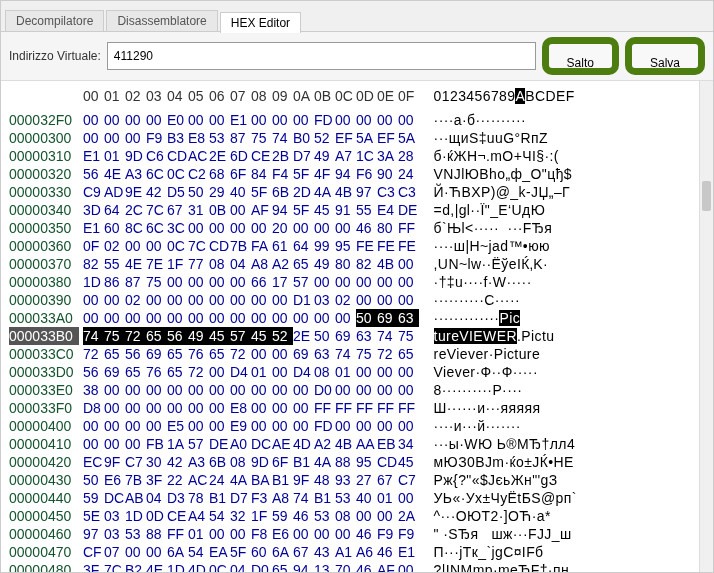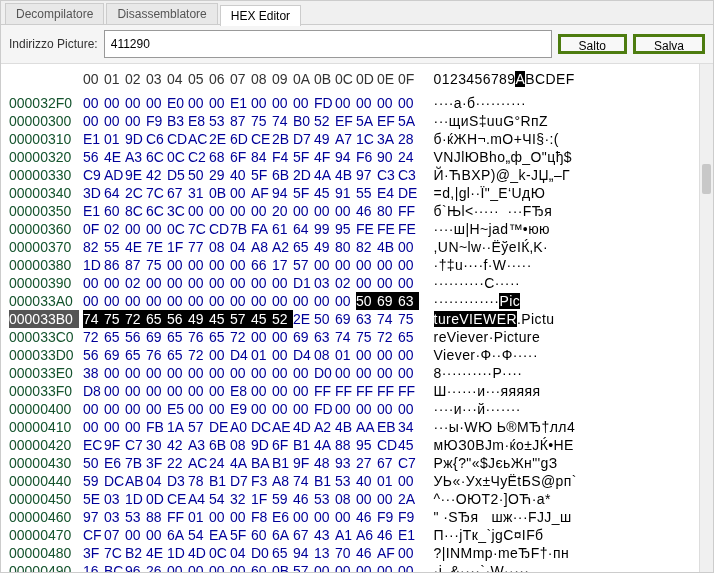--- a/index.html
+++ b/index.html
@@ -1,24 +1,24 @@
 <!DOCTYPE html>
 <html><head>
 <meta charset="utf-8">
 <style>
 * { box-sizing: border-box; margin: 0; padding: 0; }
 body { font-family: Tahoma, Arial, sans-serif; font-size: 12px; background: #f0f0f0; width: 714px; height: 573px; overflow: hidden; }
 .window { border: 1px solid #ccc; background: #fff; width: 714px; height: 573px; display: flex; flex-direction: column; }
-.tabs { display: flex; background: #f0f0f0; border-bottom: 1px solid #ccc; padding-left: 4px; padding-top: 2px; }
+.tabs { display: flex; background: #f0f0f0; border-bottom: 1px solid #ccc; padding-left: 4px; padding-top: 9px; }
 .tab { padding: 3px 10px; font-size: 12px; background: #e8e8e8; border: 1px solid #ccc; border-bottom: none; margin-right: 2px; cursor: pointer; color: #555; }
 .tab.active { background: #fff; color: #000; position: relative; top: 2px; }
 .toolbar { display: flex; align-items: center; padding: 5px 8px; gap: 6px; background: #f5f5f5; border-bottom: 1px solid #ddd; }
 .toolbar-label { color: #333; }
 .toolbar input[type=text] { flex: 1; padding: 12px 6px; border: 1px solid #999; font-size: 12px; height: 28px; }
-.toolbar button { padding: 2px 18px; font-size: 12px; border: 3px solid #4d7c0f; background: #f8f8f8; cursor: pointer; border-radius: 0; height: 20px; }
+.toolbar button { padding: 12px 18px; font-size: 12px; border: 7px solid #4d7c0f; background: #f8f8f8; cursor: pointer; border-radius: 10px; height: 20px; }
 .hex-area { flex: 1; overflow: hidden; position: relative; display: flex; }
 .hex-content { flex: 1; font-family: Liberation Sans, sans-serif; font-size: 14px; line-height: 18px; padding: 6px 2px 6px 8px; white-space: pre; color: #000; overflow: hidden; }
 .hdr { color: #333; }
 .addr { display: inline-block; width: 70px; color: #14532d; }
 .addr.sel { background: #555; color: #fff; }
 .hx { display: inline-block; width: 21px; text-align: left; color: #009; }
 .hx.sel { background: #000; color: #fff; }
 .asc { margin-left: 6px; color: #000; letter-spacing: 0.4px; }
 .asc .sel { background: #000; color: #fff; }
 .gap { display: inline-block; width: 4px; }
@@ -29,21 +29,21 @@
 <body>
 
 <div class="window">
   <div class="tabs">
     <div class="tab">Decompilatore</div>
     <div class="tab">Disassemblatore</div>
     <div class="tab active">HEX Editor</div>
   </div>
 
   <div class="toolbar">
-    <span class="toolbar-label">Indirizzo Picture:</span>
+    <span class="toolbar-label">Indirizzo Virtuale:</span>
     <input type="text" value="411290" style="">
     <button>Salto</button>
     <button>Salva</button>
   </div>
 
   <div class="hex-area">
     <div class="hex-content" id="hex-content"><div class="hdr"><span class="addr"> </span><span class="gap"></span><span class="hx" style="color:#333">00</span><span class="hx" style="color:#333">01</span><span class="hx" style="color:#333">02</span><span class="hx" style="color:#333">03</span><span class="hx" style="color:#333">04</span><span class="hx" style="color:#333">05</span><span class="hx" style="color:#333">06</span><span class="hx" style="color:#333">07</span><span class="hx" style="color:#333">08</span><span class="hx" style="color:#333">09</span><span class="hx" style="color:#333">0A</span><span class="hx" style="color:#333">0B</span><span class="hx" style="color:#333">0C</span><span class="hx" style="color:#333">0D</span><span class="hx" style="color:#333">0E</span><span class="hx" style="color:#333">0F</span><span class="asc">  0123456789<span class="sel">A</span>BCDEF</span></div><div style="height:6px"></div><div><span class="addr">000032F0</span><span class="gap"></span><span class="hx">00</span><span class="hx">00</span><span class="hx">00</span><span class="hx">00</span><span class="hx">E0</span><span class="hx">00</span><span class="hx">00</span><span class="hx">E1</span><span class="hx">00</span><span class="hx">00</span><span class="hx">00</span><span class="hx">FD</span><span class="hx">00</span><span class="hx">00</span><span class="hx">00</span><span class="hx">00</span><span class="asc">  ····а·б··········</span></div><div><span class="addr">00000300</span><span class="gap"></span><span class="hx">00</span><span class="hx">00</span><span class="hx">00</span><span class="hx">F9</span><span class="hx">B3</span><span class="hx">E8</span><span class="hx">53</span><span class="hx">87</span><span class="hx">75</span><span class="hx">74</span><span class="hx">B0</span><span class="hx">52</span><span class="hx">EF</span><span class="hx">5A</span><span class="hx">EF</span><span class="hx">5A</span><span class="asc">  ···щиS‡uuG°RпZ</span></div><div><span class="addr">00000310</span><span class="gap"></span><span class="hx">E1</span><span class="hx">01</span><span class="hx">9D</span><span class="hx">C6</span><span class="hx">CD</span><span class="hx">AC</span><span class="hx">2E</span><span class="hx">6D</span><span class="hx">CE</span><span class="hx">2B</span><span class="hx">D7</span><span class="hx">49</span><span class="hx">A7</span><span class="hx">1C</span><span class="hx">3A</span><span class="hx">28</span><span class="asc">  б·ќЖН¬.mО+ЧI§·:(</span></div><div><span class="addr">00000320</span><span class="gap"></span><span class="hx">56</span><span class="hx">4E</span><span class="hx">A3</span><span class="hx">6C</span><span class="hx">0C</span><span class="hx">C2</span><span class="hx">68</span><span class="hx">6F</span><span class="hx">84</span><span class="hx">F4</span><span class="hx">5F</span><span class="hx">4F</span><span class="hx">94</span><span class="hx">F6</span><span class="hx">90</span><span class="hx">24</span><span class="asc">  VNJlЮBho„ф_О"цђ$</span></div><div><span class="addr">00000330</span><span class="gap"></span><span class="hx">C9</span><span class="hx">AD</span><span class="hx">9E</span><span class="hx">42</span><span class="hx">D5</span><span class="hx">50</span><span class="hx">29</span><span class="hx">40</span><span class="hx">5F</span><span class="hx">6B</span><span class="hx">2D</span><span class="hx">4A</span><span class="hx">4B</span><span class="hx">97</span><span class="hx">C3</span><span class="hx">C3</span><span class="asc">  Й·ЋBХP)@_k-JЏ„–Г</span></div><div><span class="addr">00000340</span><span class="gap"></span><span class="hx">3D</span><span class="hx">64</span><span class="hx">2C</span><span class="hx">7C</span><span class="hx">67</span><span class="hx">31</span><span class="hx">0B</span><span class="hx">00</span><span class="hx">AF</span><span class="hx">94</span><span class="hx">5F</span><span class="hx">45</span><span class="hx">91</span><span class="hx">55</span><span class="hx">E4</span><span class="hx">DE</span><span class="asc">  =d,|gl··Ї"_E‘UдЮ</span></div><div><span class="addr">00000350</span><span class="gap"></span><span class="hx">E1</span><span class="hx">60</span><span class="hx">8C</span><span class="hx">6C</span><span class="hx">3C</span><span class="hx">00</span><span class="hx">00</span><span class="hx">00</span><span class="hx">00</span><span class="hx">20</span><span class="hx">00</span><span class="hx">00</span><span class="hx">00</span><span class="hx">46</span><span class="hx">80</span><span class="hx">FF</span><span class="asc">  б`Њl&lt;·····  ···FЂя</span></div><div><span class="addr">00000360</span><span class="gap"></span><span class="hx">0F</span><span class="hx">02</span><span class="hx">00</span><span class="hx">00</span><span class="hx">0C</span><span class="hx">7C</span><span class="hx">CD</span><span class="hx">7B</span><span class="hx">FA</span><span class="hx">61</span><span class="hx">64</span><span class="hx">99</span><span class="hx">95</span><span class="hx">FE</span><span class="hx">FE</span><span class="hx">FE</span><span class="asc">  ····ш|Н~јаd™•юю</span></div><div><span class="addr">00000370</span><span class="gap"></span><span class="hx">82</span><span class="hx">55</span><span class="hx">4E</span><span class="hx">7E</span><span class="hx">1F</span><span class="hx">77</span><span class="hx">08</span><span class="hx">04</span><span class="hx">A8</span><span class="hx">A2</span><span class="hx">65</span><span class="hx">49</span><span class="hx">80</span><span class="hx">82</span><span class="hx">4B</span><span class="hx">00</span><span class="asc">  ,UN~lw··ЁўeIЌ‚K·</span></div><div><span class="addr">00000380</span><span class="gap"></span><span class="hx">1D</span><span class="hx">86</span><span class="hx">87</span><span class="hx">75</span><span class="hx">00</span><span class="hx">00</span><span class="hx">00</span><span class="hx">00</span><span class="hx">66</span><span class="hx">17</span><span class="hx">57</span><span class="hx">00</span><span class="hx">00</span><span class="hx">00</span><span class="hx">00</span><span class="hx">00</span><span class="asc">  ·†‡u····f·W·····</span></div><div><span class="addr">00000390</span><span class="gap"></span><span class="hx">00</span><span class="hx">00</span><span class="hx">02</span><span class="hx">00</span><span class="hx">00</span><span class="hx">00</span><span class="hx">00</span><span class="hx">00</span><span class="hx">00</span><span class="hx">00</span><span class="hx">D1</span><span class="hx">03</span><span class="hx">02</span><span class="hx">00</span><span class="hx">00</span><span class="hx">00</span><span class="asc">  ··········С·····</span></div><div><span class="addr">000033A0</span><span class="gap"></span><span class="hx">00</span><span class="hx">00</span><span class="hx">00</span><span class="hx">00</span><span class="hx">00</span><span class="hx">00</span><span class="hx">00</span><span class="hx">00</span><span class="hx">00</span><span class="hx">00</span><span class="hx">00</span><span class="hx">00</span><span class="hx">00</span><span class="hx sel">50</span><span class="hx sel">69</span><span class="hx sel">63</span><span class="asc">  ·············<span class="sel">Pic</span></span></div><div><span class="addr sel">000033B0</span><span class="gap"></span><span class="hx sel">74</span><span class="hx sel">75</span><span class="hx sel">72</span><span class="hx sel">65</span><span class="hx sel">56</span><span class="hx sel">49</span><span class="hx sel">45</span><span class="hx sel">57</span><span class="hx sel">45</span><span class="hx sel">52</span><span class="hx">2E</span><span class="hx">50</span><span class="hx">69</span><span class="hx">63</span><span class="hx">74</span><span class="hx">75</span><span class="asc">  <span class="sel">tureVIEWER</span>.Pictu</span></div><div><span class="addr">000033C0</span><span class="gap"></span><span class="hx">72</span><span class="hx">65</span><span class="hx">56</span><span class="hx">69</span><span class="hx">65</span><span class="hx">76</span><span class="hx">65</span><span class="hx">72</span><span class="hx">00</span><span class="hx">00</span><span class="hx">69</span><span class="hx">63</span><span class="hx">74</span><span class="hx">75</span><span class="hx">72</span><span class="hx">65</span><span class="asc">  reViever·Picture</span></div><div><span class="addr">000033D0</span><span class="gap"></span><span class="hx">56</span><span class="hx">69</span><span class="hx">65</span><span class="hx">76</span><span class="hx">65</span><span class="hx">72</span><span class="hx">00</span><span class="hx">D4</span><span class="hx">01</span><span class="hx">00</span><span class="hx">D4</span><span class="hx">08</span><span class="hx">01</span><span class="hx">00</span><span class="hx">00</span><span class="hx">00</span><span class="asc">  Viever·Ф··Ф·····</span></div><div><span class="addr">000033E0</span><span class="gap"></span><span class="hx">38</span><span class="hx">00</span><span class="hx">00</span><span class="hx">00</span><span class="hx">00</span><span class="hx">00</span><span class="hx">00</span><span class="hx">00</span><span class="hx">00</span><span class="hx">00</span><span class="hx">00</span><span class="hx">D0</span><span class="hx">00</span><span class="hx">00</span><span class="hx">00</span><span class="hx">00</span><span class="asc">  8··········Р····</span></div><div><span class="addr">000033F0</span><span class="gap"></span><span class="hx">D8</span><span class="hx">00</span><span class="hx">00</span><span class="hx">00</span><span class="hx">00</span><span class="hx">00</span><span class="hx">00</span><span class="hx">E8</span><span class="hx">00</span><span class="hx">00</span><span class="hx">00</span><span class="hx">FF</span><span class="hx">FF</span><span class="hx">FF</span><span class="hx">FF</span><span class="hx">FF</span><span class="asc">  Ш······и···яяяяя</span></div><div><span class="addr">00000400</span><span class="gap"></span><span class="hx">00</span><span class="hx">00</span><span class="hx">00</span><span class="hx">00</span><span class="hx">E5</span><span class="hx">00</span><span class="hx">00</span><span class="hx">E9</span><span class="hx">00</span><span class="hx">00</span><span class="hx">00</span><span class="hx">FD</span><span class="hx">00</span><span class="hx">00</span><span class="hx">00</span><span class="hx">00</span><span class="asc">  ····и···й·······</span></div><div><span class="addr">00000410</span><span class="gap"></span><span class="hx">00</span><span class="hx">00</span><span class="hx">00</span><span class="hx">FB</span><span class="hx">1A</span><span class="hx">57</span><span class="hx">DE</span><span class="hx">A0</span><span class="hx">DC</span><span class="hx">AE</span><span class="hx">4D</span><span class="hx">A2</span><span class="hx">4B</span><span class="hx">AA</span><span class="hx">EB</span><span class="hx">34</span><span class="asc">  ···ы·WЮ Ь®MЂ†лл4</span></div><div><span class="addr">00000420</span><span class="gap"></span><span class="hx">EC</span><span class="hx">9F</span><span class="hx">C7</span><span class="hx">30</span><span class="hx">42</span><span class="hx">A3</span><span class="hx">6B</span><span class="hx">08</span><span class="hx">9D</span><span class="hx">6F</span><span class="hx">B1</span><span class="hx">4A</span><span class="hx">88</span><span class="hx">95</span><span class="hx">CD</span><span class="hx">45</span><span class="asc">  мЮЗ0BJm·ќo±JЌ•НЕ</span></div><div><span class="addr">00000430</span><span class="gap"></span><span class="hx">50</span><span class="hx">E6</span><span class="hx">7B</span><span class="hx">3F</span><span class="hx">22</span><span class="hx">AC</span><span class="hx">24</span><span class="hx">4A</span><span class="hx">BA</span><span class="hx">B1</span><span class="hx">9F</span><span class="hx">48</span><span class="hx">93</span><span class="hx">27</span><span class="hx">67</span><span class="hx">C7</span><span class="asc">  Pж{?"«$JєьЖн"'gЗ</span></div><div><span class="addr">00000440</span><span class="gap"></span><span class="hx">59</span><span class="hx">DC</span><span class="hx">AB</span><span class="hx">04</span><span class="hx">D3</span><span class="hx">78</span><span class="hx">B1</span><span class="hx">D7</span><span class="hx">F3</span><span class="hx">A8</span><span class="hx">74</span><span class="hx">B1</span><span class="hx">53</span><span class="hx">40</span><span class="hx">01</span><span class="hx">00</span><span class="asc">  УЬ«·Уx±ЧуЁtБS@рп`</span></div><div><span class="addr">00000450</span><span class="gap"></span><span class="hx">5E</span><span class="hx">03</span><span class="hx">1D</span><span class="hx">0D</span><span class="hx">CE</span><span class="hx">A4</span><span class="hx">54</span><span class="hx">32</span><span class="hx">1F</span><span class="hx">59</span><span class="hx">46</span><span class="hx">53</span><span class="hx">08</span><span class="hx">00</span><span class="hx">00</span><span class="hx">2A</span><span class="asc">  ^···ОЮT2·]ОЋ·а*</span></div><div><span class="addr">00000460</span><span class="gap"></span><span class="hx">97</span><span class="hx">03</span><span class="hx">53</span><span class="hx">88</span><span class="hx">FF</span><span class="hx">01</span><span class="hx">00</span><span class="hx">00</span><span class="hx">F8</span><span class="hx">E6</span><span class="hx">00</span><span class="hx">00</span><span class="hx">00</span><span class="hx">46</span><span class="hx">F9</span><span class="hx">F9</span><span class="asc">  " ·SЂя   шж···FЈЈ_ш</span></div><div><span class="addr">00000470</span><span class="gap"></span><span class="hx">CF</span><span class="hx">07</span><span class="hx">00</span><span class="hx">00</span><span class="hx">6A</span><span class="hx">54</span><span class="hx">EA</span><span class="hx">5F</span><span class="hx">60</span><span class="hx">6A</span><span class="hx">67</span><span class="hx">43</span><span class="hx">A1</span><span class="hx">A6</span><span class="hx">46</span><span class="hx">E1</span><span class="asc">  П···jTк_`jgC¤ІFб</span></div><div><span class="addr">00000480</span><span class="gap"></span><span class="hx">3F</span><span class="hx">7C</span><span class="hx">B2</span><span class="hx">4E</span><span class="hx">1D</span><span class="hx">4D</span><span class="hx">0C</span><span class="hx">04</span><span class="hx">D0</span><span class="hx">65</span><span class="hx">94</span><span class="hx">13</span><span class="hx">70</span><span class="hx">46</span><span class="hx">AF</span><span class="hx">00</span><span class="asc">  ?|INMmp·meЂF†·пн</span></div><div><span class="addr">00000490</span><span class="gap"></span><span class="hx">16</span><span class="hx">BC</span><span class="hx">96</span><span class="hx">26</span><span class="hx">00</span><span class="hx">00</span><span class="hx">00</span><span class="hx">00</span><span class="hx">60</span><span class="hx">0B</span><span class="hx">57</span><span class="hx">00</span><span class="hx">00</span><span class="hx">00</span><span class="hx">00</span><span class="hx">00</span><span class="asc">  ·ј–&amp;····`·W·····</span></div></div>
     <div class="scrollbar">
       <div class="thumb"></div>
     </div>

